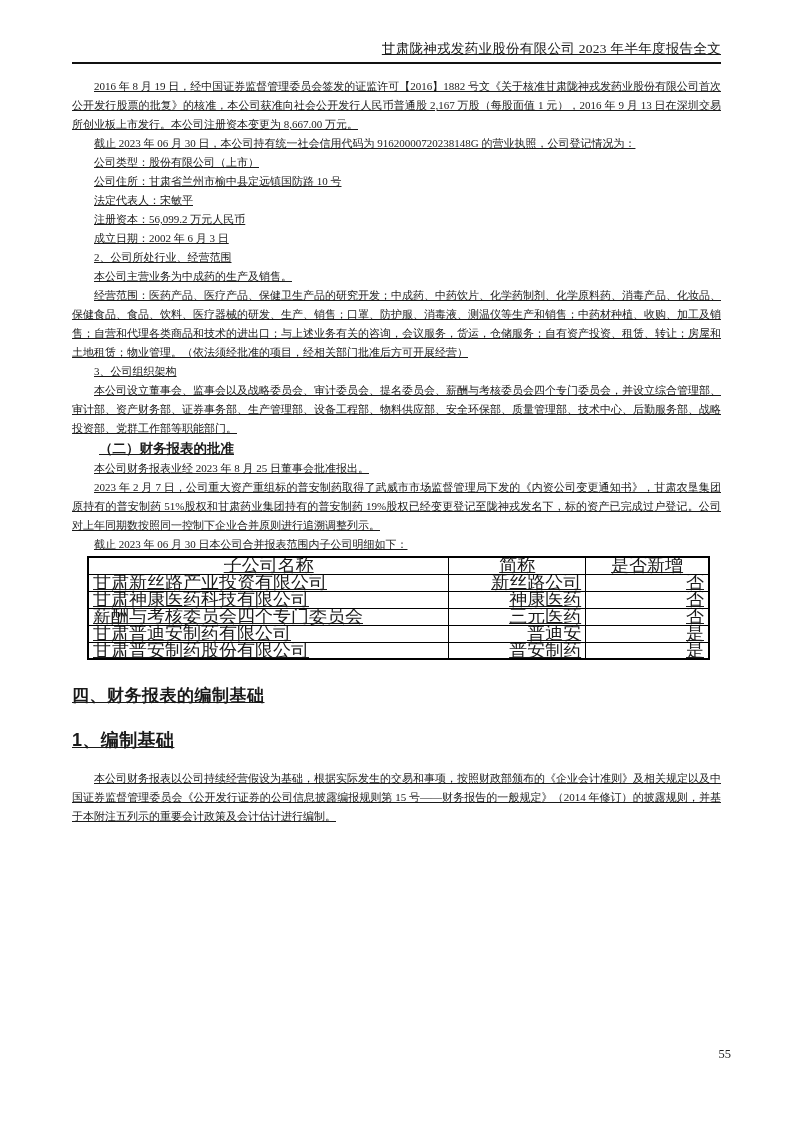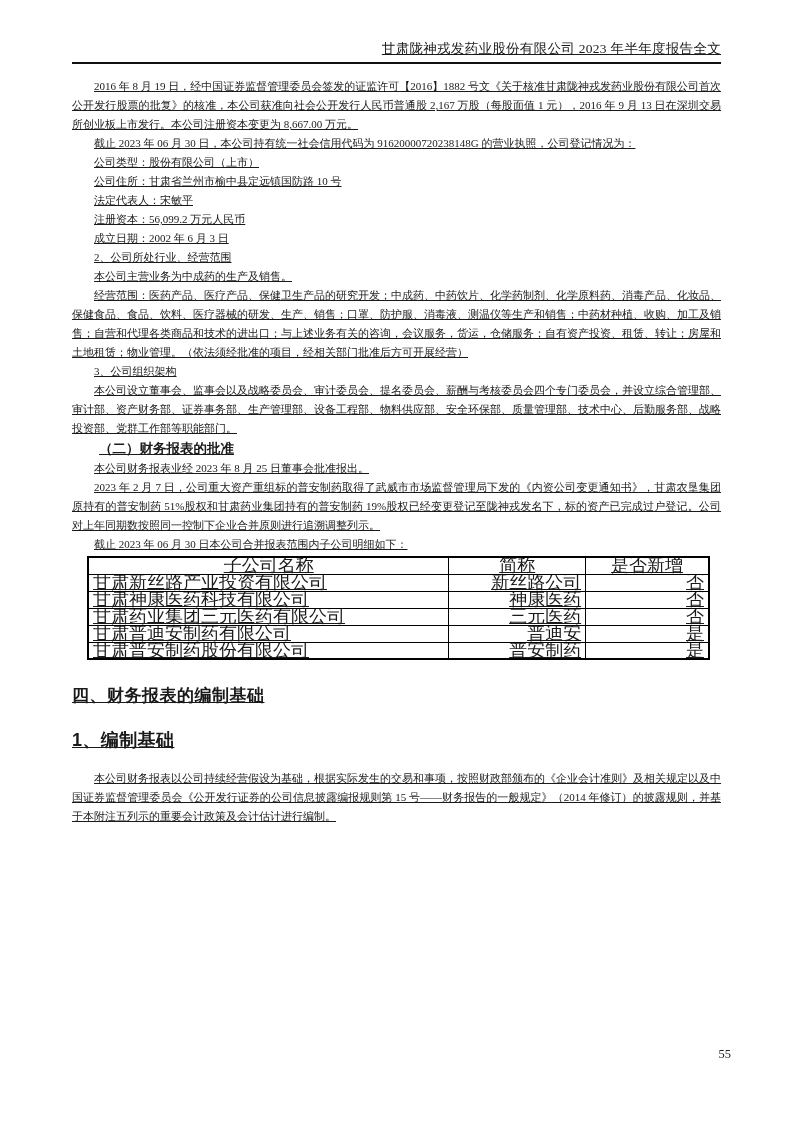--- a/index.html
+++ b/index.html
@@ -137,21 +137,21 @@
             <td class="cell-name">甘肃新丝路产业投资有限公司</td>
             <td class="cell-center">新丝路公司</td>
             <td class="cell-center">否</td>
           </tr>
           <tr>
             <td class="cell-name">甘肃神康医药科技有限公司</td>
             <td class="cell-center">神康医药</td>
             <td class="cell-center">否</td>
           </tr>
           <tr>
-            <td class="cell-name">甘肃药业集团三元医药有限公司</td>
+            <td class="cell-name">薪酬与考核委员会四个专门委员会</td>
             <td class="cell-center">三元医药</td>
             <td class="cell-center">否</td>
           </tr>
           <tr>
             <td class="cell-name">甘肃普迪安制药有限公司</td>
             <td class="cell-center">普迪安</td>
             <td class="cell-center">是</td>
           </tr>
           <tr>
             <td class="cell-name">甘肃普安制药股份有限公司</td>

